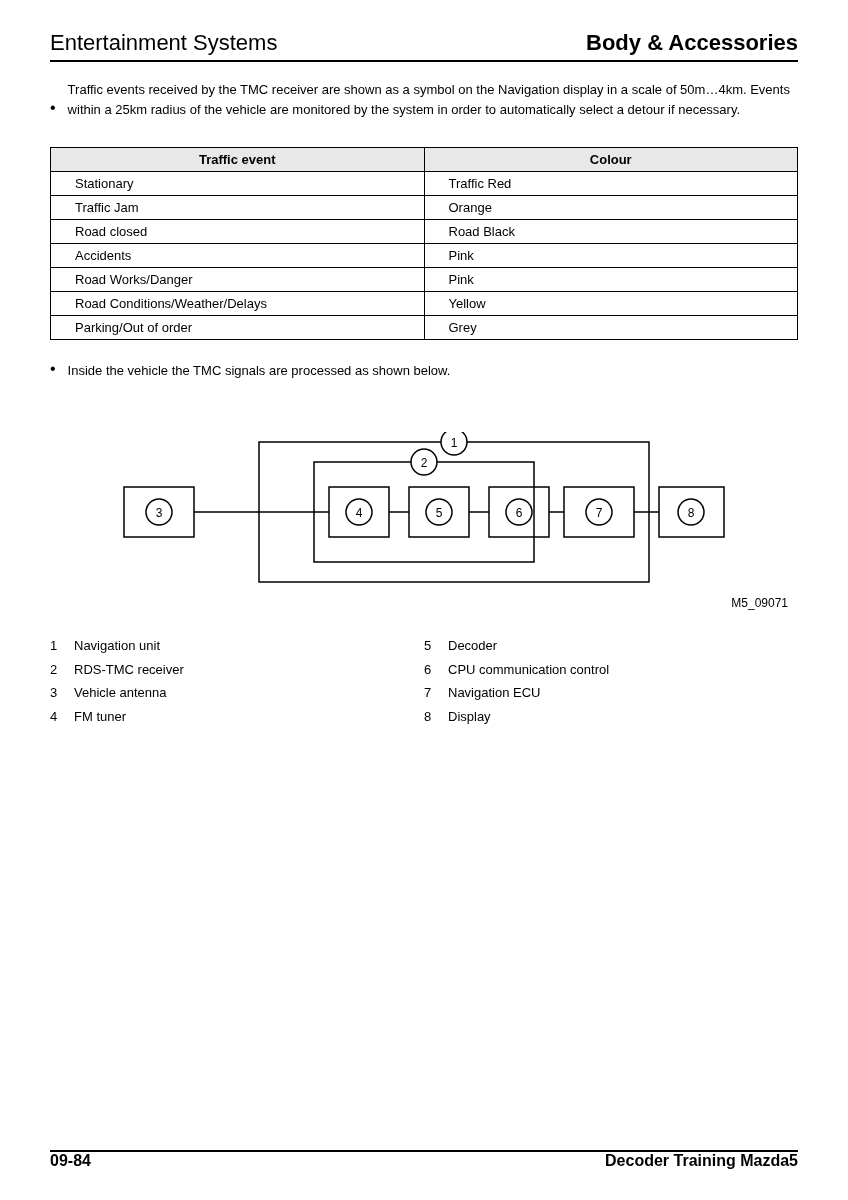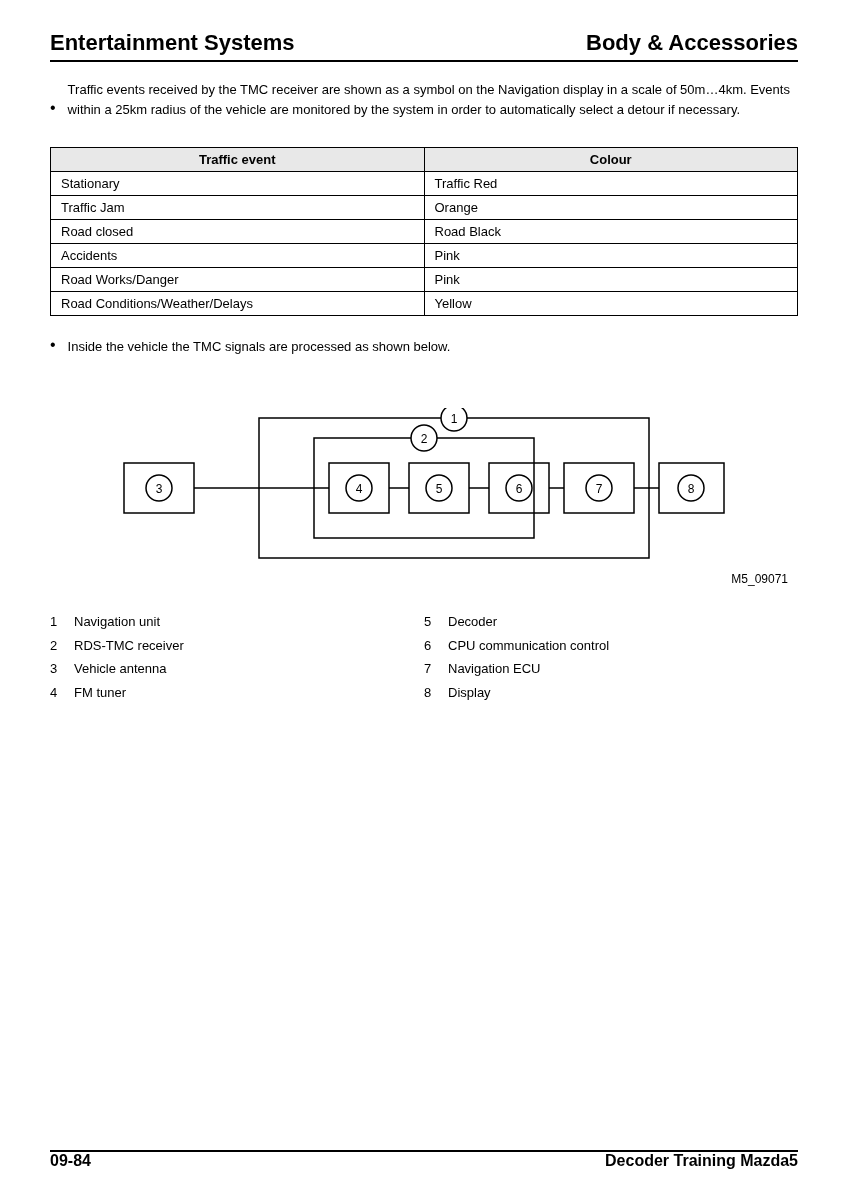--- a/index.html
+++ b/index.html
@@ -23,21 +23,21 @@
     .header {
       display: flex;
       justify-content: space-between;
       align-items: flex-end;
       border-bottom: 2px solid #000;
       padding-bottom: 4px;
       margin-bottom: 18px;
     }
     .header-left {
       font-size: 22px;
-      font-weight: bold;
+      font-weight: normal;
     }
     .header-right {
       font-size: 22px;
       font-weight: bold;
     }
 
     
     .bullet-list {
       list-style: none;
       margin-bottom: 18px;
@@ -57,21 +57,21 @@
     }
 
     
     .traffic-table {
       width: 100%;
       border-collapse: collapse;
       margin-bottom: 18px;
     }
     .traffic-table th, .traffic-table td {
       border: 1px solid #000;
-      padding: 4px 10px;
+      padding: 4px 24px;
       font-size: 13px;
     }
     .traffic-table th {
       background: #e8e8e8;
       font-weight: bold;
       text-align: center;
     }
     .traffic-table td {
       font-weight: normal;
     }
@@ -193,20 +193,24 @@
           <td>Pink</td>
         </tr>
         <tr>
           <td>Road Works/Danger</td>
           <td>Pink</td>
         </tr>
         <tr>
           <td>Road Conditions/Weather/Delays</td>
           <td>Yellow</td>
         </tr>
+        <tr>
+          <td>Parking/Out of order</td>
+          <td>Grey</td>
+        </tr>
       </tbody>
   </table>
 
   <ul class="bullet-list">
     <li>
       <span>Inside the vehicle the TMC signals are processed as shown below.</span>
     </li>
   </ul>
 
   <div class="diagram-container">

